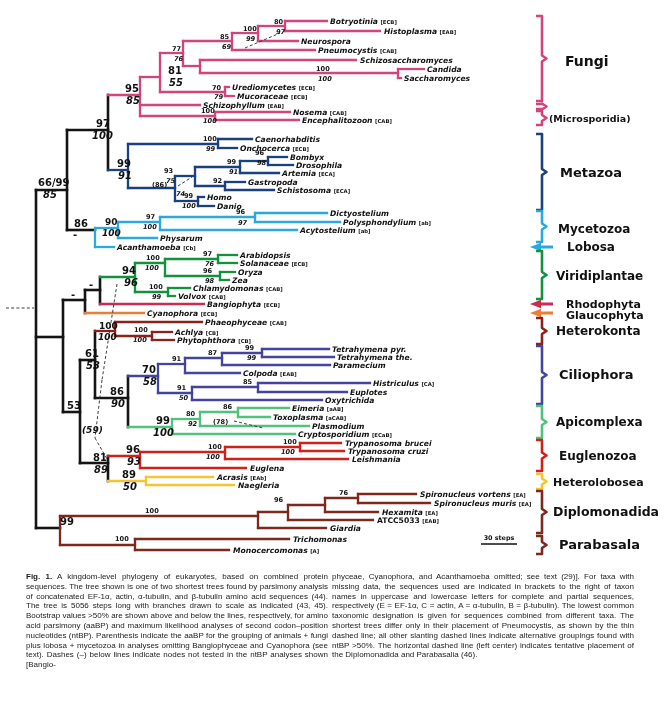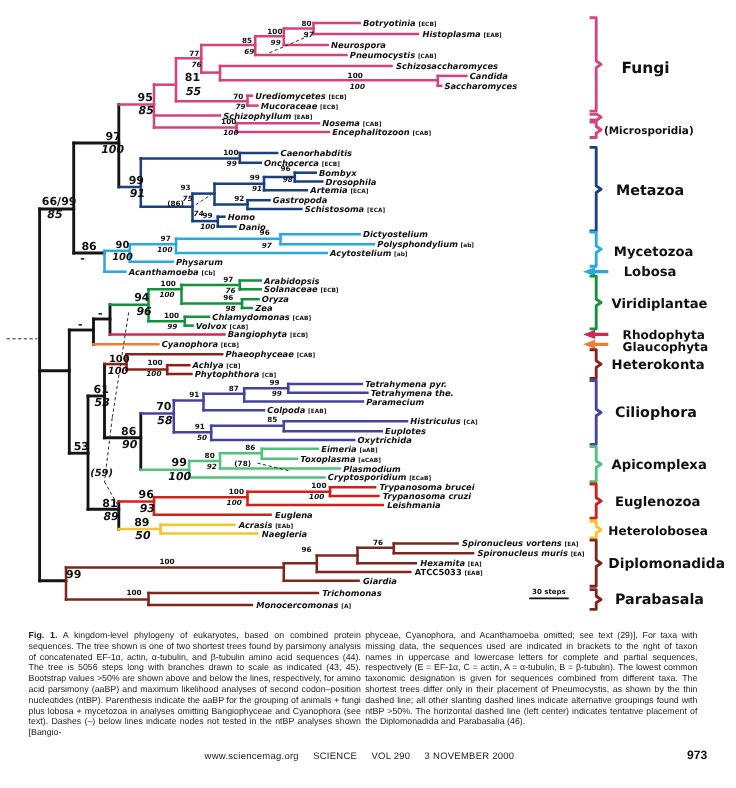--- a/index.html
+++ b/index.html
@@ -393,22 +393,13 @@
       <text x="553" y="516" font-size="12.5" font-weight="bold" fill="#111">Diplomonadida</text>
       <path d="M536 536 L542 536 L542 542 L546.5 545 L542 548 L542 554 L536 554" fill="none" stroke="#7d281c" stroke-width="2.6" stroke-linejoin="round"></path>
       <text x="559" y="549" font-size="13" font-weight="bold" fill="#111">Parabasala</text>
       <line x1="481" y1="544" x2="517" y2="544" stroke="#111" stroke-width="1.6"></line>
       <text x="499" y="540" font-size="6.4" font-weight="bold" text-anchor="middle" fill="#111">30 steps</text>
     </svg>
   <div class="caption">
     <p class="col"><b>Fig. 1.</b> <span>A kingdom-level phylogeny of eukaryotes, based on combined protein sequences. The tree shown is one of two shortest trees found by parsimony analysis of concatenated EF-1α, actin, α-tubulin, and β-tubulin amino acid sequences (44). The tree is 5056 steps long with branches drawn to scale as indicated (43, 45). Bootstrap values &gt;50% are shown above and below the lines, respectively, for amino acid parsimony (aaBP) and maximum likelihood analyses of second codon–position nucleotides (ntBP). Parenthesis indicate the aaBP for the grouping of animals + fungi plus lobosa + mycetozoa in analyses omitting Bangiophyceae and Cyanophora (see text). Dashes (–) below lines indicate nodes not tested in the ntBP analyses shown [Bangio-</span></p>
     <p class="col">phyceae, Cyanophora, and Acanthamoeba omitted; see text (29)]. For taxa with missing data, the sequences used are indicated in brackets to the right of taxon names in uppercase and lowercase letters for complete and partial sequences, respectively (E = EF-1α, C = actin, A = α-tubulin, B = β-tubulin). The lowest common taxonomic designation is given for sequences combined from different taxa. The shortest trees differ only in their placement of Pneumocystis, as shown by the thin dashed line; all other slanting dashed lines indicate alternative groupings found with ntBP &gt;50%. The horizontal dashed line (left center) indicates tentative placement of the Diplomonadida and Parabasalia (46).</p>
   </div>
-  <div class="footer">
-    <div class="fmid">
-      <span>www.sciencemag.org</span>
-      <span>SCIENCE</span>
-      <span>VOL 290</span>
-      <span>3 NOVEMBER 2000</span>
-    </div>
-    <span class="pageno">973</span>
-  </div>
 </div>
 
 </body></html>

